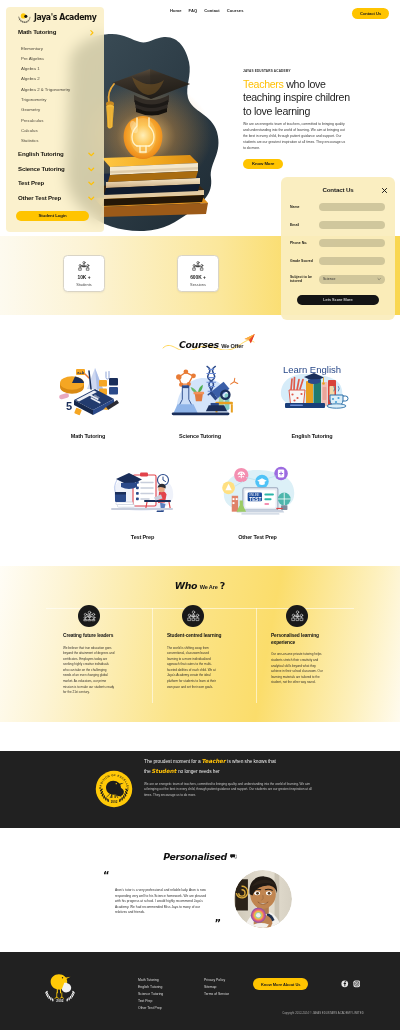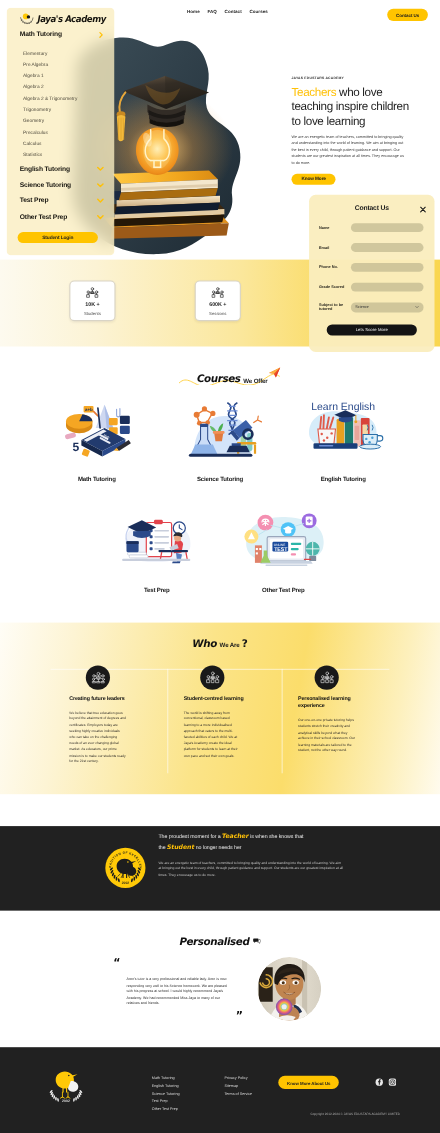--- a/index.html
+++ b/index.html
@@ -16,33 +16,33 @@
 .nav-links a{font-size:4.1px;color:#222;text-decoration:none;font-weight:600;letter-spacing:.05px;line-height:10px;}
 .nav-cta{position:absolute;left:352px;top:8px;background:#FFC400;color:#1b1b1b;
   font-size:4.1px;font-weight:700;border-radius:6px;padding:0 8px;height:11px;border:none;cursor:pointer;letter-spacing:-.05px;}
 
 
 .hero-art{position:absolute;left:90px;top:28px;width:148px;height:196px;overflow:visible;}
 
 
 .sidebar{position:absolute;left:6px;top:7px;width:98px;height:225px;border-radius:4px;
   background:rgba(250,238,193,0.80);backdrop-filter:blur(7px);-webkit-backdrop-filter:blur(7px);z-index:20;overflow:hidden;}
-.sb-brand{position:absolute;left:11px;top:3.5px;display:flex;align-items:center;gap:2px;height:12px;font-style:italic;}
+.sb-brand{position:absolute;left:11px;top:3.5px;display:flex;align-items:flex-end;gap:2px;height:12px;}
 .sb-brand-name{font-family:"DejaVu Sans",sans-serif;font-weight:700;font-size:8.3px;color:#17150f;letter-spacing:-.42px;white-space:nowrap;line-height:12px;transform:scaleX(.94);transform-origin:left center;}
 .sb-list{position:absolute;left:0;top:18px;width:98px;}
 .sb-group{position:relative;display:flex;align-items:center;justify-content:space-between;padding:0 9px 0 12px;height:14.6px;}
 .sb-group:first-of-type{height:13.5px;}
 .sb-group-label{font-size:6.1px;font-weight:700;color:#17150f;letter-spacing:-.15px;}
 .sb-sub{padding-top:5px;}
 .sb-sub-item{font-size:4.35px;color:#4f4a3c;padding:0 0 0 15px;height:10.3px;line-height:10.3px;letter-spacing:.0px;}
 .sb-login{position:absolute;left:10px;top:204px;width:73px;height:9.6px;border-radius:5px;background:#FFC400;
   display:flex;align-items:center;justify-content:center;font-size:4.4px;font-weight:700;color:#1b1b1b;cursor:pointer;letter-spacing:-.1px;}
 
 
-.hero-copy{position:absolute;left:265px;top:69px;width:120px;}
+.hero-copy{position:absolute;left:243px;top:69px;width:120px;}
 .eyebrow{font-size:3.1px;font-weight:700;letter-spacing:.18px;color:#2b2b2b;height:4px;}
 .hero-title{margin-top:5px;font-size:10.6px;line-height:13.3px;font-weight:400;color:#1d1d1d;letter-spacing:-.3px;width:116px;}
 .hero-title .hl{color:#FFC107;font-weight:500;}
 .hero-body{margin-top:4px;font-size:3.4px;line-height:5.9px;color:#3a3a3a;width:105px;}
 .hero-cta{margin-top:5px;background:#FFC400;border:none;border-radius:6px;padding:0 9px;height:10px;
   font-size:4.3px;font-weight:700;color:#1b1b1b;cursor:pointer;letter-spacing:-.1px;}
 
 
 .contact-card{position:absolute;left:281px;top:177px;width:114px;height:143px;border-radius:6px;
   background:rgba(250,237,190,0.95);z-index:25;}

